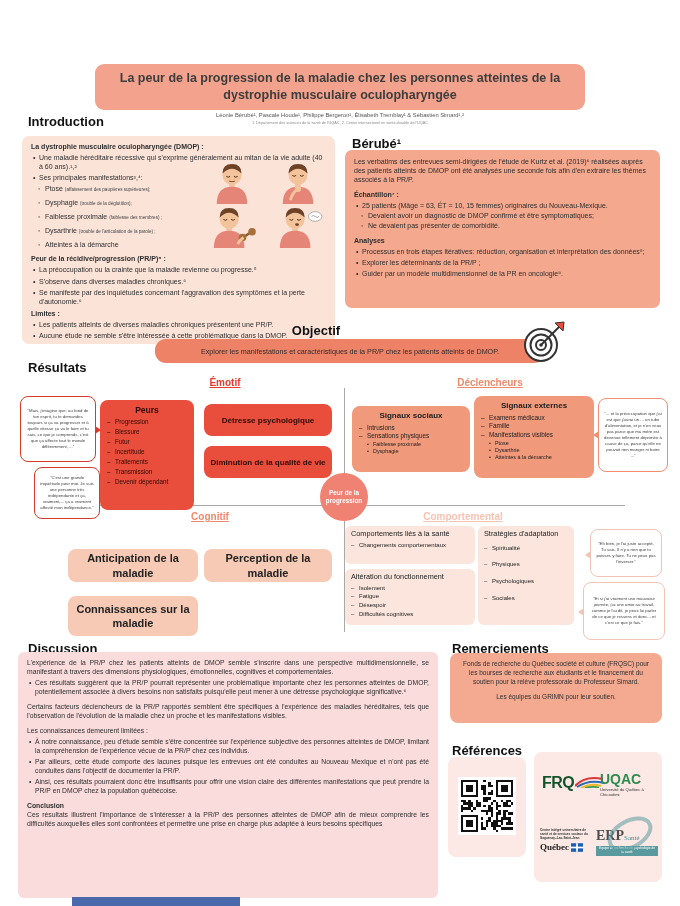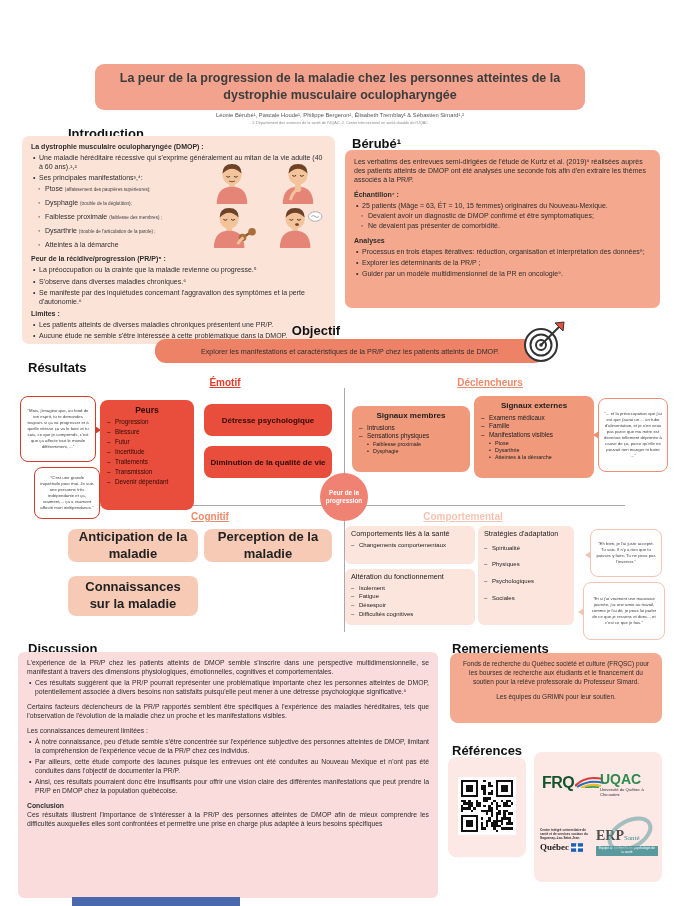--- a/index.html
+++ b/index.html
@@ -42,21 +42,21 @@
   .quote{background:#fff;border-radius:8px;display:flex;align-items:center;justify-content:center;
          text-align:center;font-size:4.3px;line-height:1.4;color:#3c3c3c;padding:4px 5px;}
   .q-red{border:1.5px solid #d43b2a;--bc:#d43b2a;}
   .q-salmon{border:1.5px solid #ef8e70;--bc:#ef8e70;}
   .q-pink{border:1px solid #f2c4b4;--bc:#f2c4b4;}
   .tail-r::after,.tail-l::after{content:"";position:absolute;top:45%;width:0;height:0;
       border-top:4px solid transparent;border-bottom:4px solid transparent;}
   .tail-r::after{right:-6px;border-left:6px solid var(--bc);}
   .tail-l::after{left:-6px;border-right:6px solid var(--bc);}
   .peach-box{background:#f7cab6;border-radius:8px;display:flex;align-items:center;justify-content:center;
-             text-align:center;font-weight:bold;font-size:13px;color:#222;padding:3px 8px;line-height:1.3;}
+             text-align:center;font-weight:bold;font-size:11px;color:#222;padding:3px 8px;line-height:1.3;margin-top:20px;}
   .pale-box{background:#fbe5dc;border-radius:6px;color:#222;padding:4px 6px;font-size:6px;line-height:1.45;}
   .pale-box .t{font-weight:normal;font-size:7.3px;margin-bottom:2px;line-height:1.2;}
   .disc-box{background:#fbdcdc;border-radius:6px;padding:6px 9px;font-size:6.8px;line-height:1.33;
             text-align:justify;color:#2e2e2e;}
   .disc-box .gap{height:6px;}
   .rem-box{background:#f4aa90;border-radius:8px;padding:7px 9px;font-size:6.5px;line-height:1.35;
            text-align:center;color:#2e2e2e;}
   .ref-box{background:#fce8e4;border-radius:8px;}
   .qr-white{position:absolute;left:10px;top:20px;width:58px;height:58px;background:#fff;display:flex;
             align-items:center;justify-content:center;}
@@ -72,21 +72,21 @@
 </style>
 </head>
 <body>
 
 <div id="poster">
 
   <div class="abs title-box" style="left:95px;top:64px;width:490px;height:46px;">La peur de la progression de la maladie chez les personnes atteintes de la dystrophie musculaire oculopharyngée</div>
   <div class="abs byline" style="top:112px;">Léonie Bérubé¹, Pascale Houde¹, Philippe Bergeron¹, Élisabeth Tremblay¹ &amp; Sébastien Simard¹,²</div>
   <div class="abs affil" style="top:121px;">1. Département des sciences de la santé de l'UQAC, 2. Centre intersectoriel en santé durable de l'UQAC</div>
 
-  <div class="abs sec-h" style="left:28px;top:126px;margin-left:40px;">Introduction</div>
+  <div class="abs sec-h" style="left:28px;top:114px;">Introduction</div>
   <div class="abs soft intro-box" style="left:22px;top:136px;width:313px;height:208px;position:absolute;">
     <div class="bold">La dystrophie musculaire oculopharyngée (DMOP) :</div>
     <div class="li">Une maladie héréditaire récessive qui s'exprime généralement au mitan de la vie adulte (40 à 60 ans).¹,²</div>
     <div class="li">Ses principales manifestations³,⁴:</div>
     <div style="width:172px;">
       <div class="sub manif-line"><span>Ptose</span> <span class="small-detail">(affaissement des paupières supérieures);</span></div>
       <div class="sub manif-line"><span>Dysphagie</span> <span class="small-detail">(trouble de la déglutition);</span></div>
       <div class="sub manif-line"><span>Faiblesse proximale</span> <span class="small-detail">(faiblesse des membres) ;</span></div>
       <div class="sub manif-line"><span>Dysarthrie</span> <span class="small-detail">(trouble de l'articulation de la parole) ;</span></div>
       <div class="sub manif-line"><span>Atteintes à la démarche</span></div>
@@ -184,21 +184,21 @@
     <div class="dash">Futur</div>
     <div class="dash">Incertitude</div>
     <div class="dash">Traitements</div>
     <div class="dash">Transmission</div>
     <div class="dash">Devenir dépendant</div>
   </div>
   <div class="abs red-box red-pill" style="left:204px;top:404px;width:128px;height:32px;">Détresse psychologique</div>
   <div class="abs red-box red-pill" style="left:204px;top:446px;width:128px;height:32px;">Diminution de la qualité de vie</div>
 
   <div class="abs salmon-box" style="left:352px;top:406px;width:118px;height:66px;">
-    <div class="t">Signaux membres</div>
+    <div class="t">Signaux sociaux</div>
     <div class="dash">Intrusions</div>
     <div class="dash">Sensations physiques</div>
     <div class="sdot">Faiblesse proximale</div>
     <div class="sdot">Dysphagie</div>
   </div>
   <div class="abs salmon-box" style="left:474px;top:396px;width:120px;height:82px;">
     <div class="t">Signaux externes</div>
     <div class="dash">Examens médicaux</div>
     <div class="dash">Famille</div>
     <div class="dash">Manifestations visibles</div>

